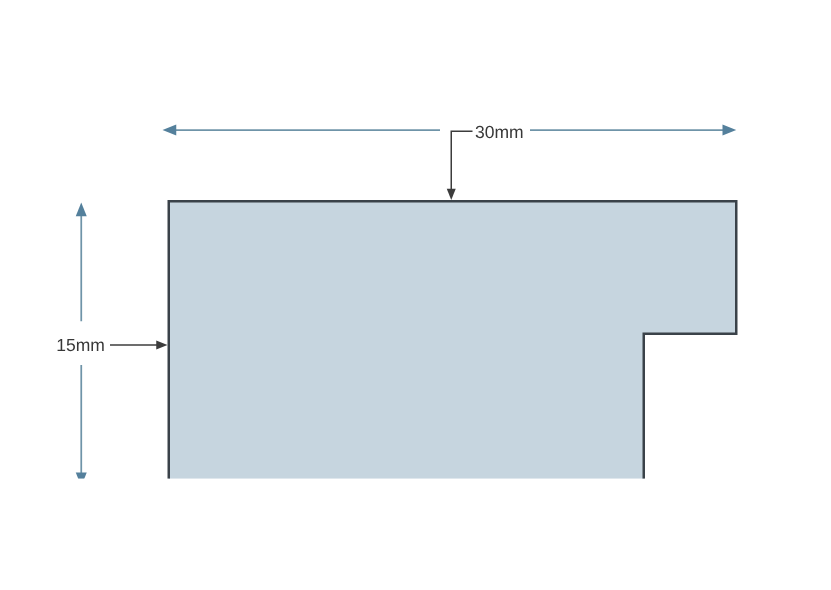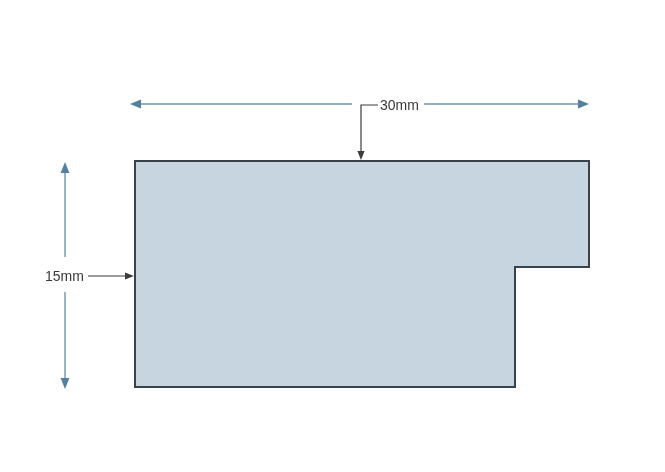--- a/index.html
+++ b/index.html
@@ -3,21 +3,21 @@
 <meta charset="utf-8">
 <style>
   html, body {
     margin: 0;
     padding: 0;
     background: #ffffff;
   }
   .canvas {
     position: relative;
     width: 665px;
-    height: 472px;
+    height: 383px;
     background: #ffffff;
     overflow: hidden;
     font-family: "Liberation Sans", sans-serif;
   }
   svg text {
     font-family: "Liberation Sans", sans-serif;
     font-size: 14px;
   }
 </style>
 </head>

